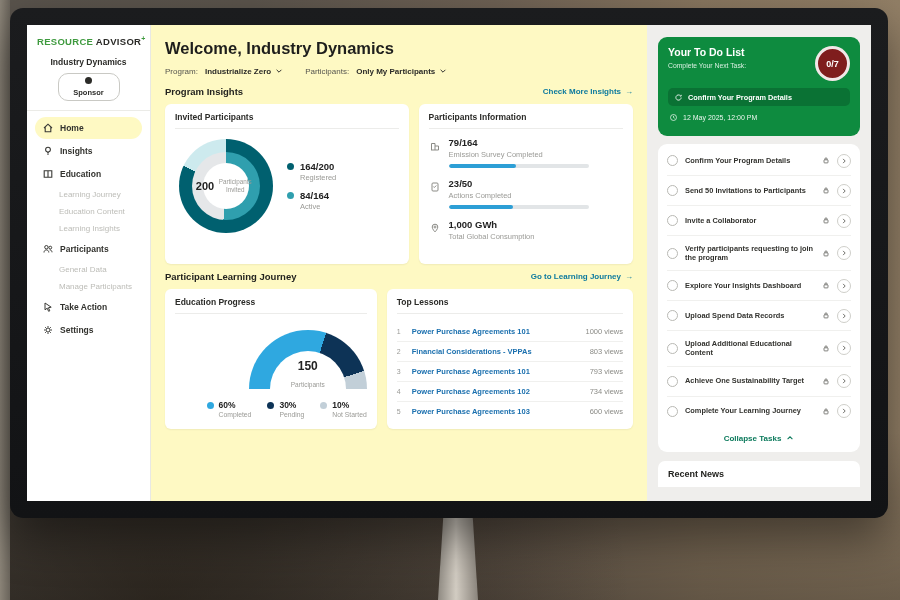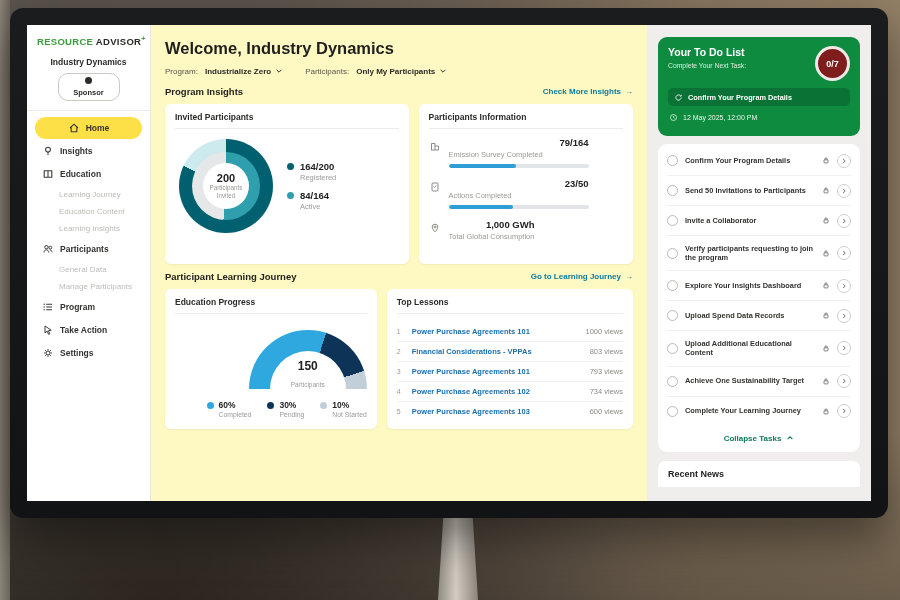--- a/index.html
+++ b/index.html
@@ -37,21 +37,21 @@
   .brand-primary { color:#3f9a3f; }
   .brand-secondary { color:#2b2b28;margin-top:8px; }
   .brand-plus { color:#3f9a3f; font-size:7px; vertical-align:super; }
   .org { text-align:center; font-weight:bold; font-size:8.5px; color:#2b2b28; margin-top:10px; }
   .badge { margin:6px auto 9px; width:62px; border:1px solid #c9c9c4; border-radius:10px; padding:3px 4px;
            display:flex; align-items:center; justify-content:center; gap:4px; font-size:7.5px; font-weight:bold; color:#2b2b28; cursor:pointer;flex-direction:column; }
   .badge-dot { width:7px; height:7px; border-radius:50%; background:#2b2b28; }
   .side-divider { border:0; border-top:1px solid #ebebe7; margin:4px -8px 6px; }
   .nav-item { display:flex; align-items:center; gap:6px; padding:5px 7px; border-radius:11px;
               color:#33332f; font-weight:bold; font-size:8.5px; margin:1px 0; cursor:pointer; }
-  .nav-item.active { background:#fde047;justify-content:center; }
+  .nav-item.active { background:#fef9c3; }
   .nav-sub { padding:4px 7px 4px 24px; color:#bcbcb7; font-size:8px; font-weight:normal; cursor:pointer; }
   .nav-icon { width:12px; height:12px; display:inline-flex; flex:0 0 12px; }
   .nav-icon svg, .stat-icon svg, .mini-icon svg { width:100%; height:100%; }
 
   
   .main { flex:1; background:#fef9c3; padding:12px 14px 10px; overflow:hidden; }
   .page-title { font-size:16.5px; font-weight:bold; color:#1e1e1c; margin:2px 0 9px; }
   .filters { display:flex; align-items:center; gap:7px; font-size:8px; color:#55554f; margin-bottom:10px; }
   .f-value { font-weight:bold; color:#2b2b28; display:flex; gap:4px; align-items:flex-start; cursor:pointer; }
   .f-gap { width:8px; }
@@ -66,32 +66,32 @@
   .card-invited { flex:1.15; } .card-pinfo { flex:1; }
   .card-edu { flex:1; } .card-lessons { flex:1.18; }
 
   
   .donut-wrap { display:flex; align-items:center; gap:14px; padding:2px 0 2px 4px; }
   .donut { position:relative; width:94px; height:94px; }
   .ring { position:absolute; border-radius:50%; }
   .ring.outer { inset:0; }
   .ring.inner { inset:13px; }
   .hole { position:absolute; inset:24px; background:#fff; border-radius:50%; }
-  .donut-center { position:absolute; inset:0; display:flex; flex-direction:column; align-items:center; justify-content:center; text-align:center; }
+  .donut-center { position:absolute; inset:0; display:flex; flex-direction:row; align-items:center; justify-content:center; text-align:center; }
   .donut-center b { font-size:11px; color:#222; }
   .donut-center span { font-size:6.3px; color:#9a9a96; width:42px; line-height:1.25; }
   .legend-item { display:flex; gap:6px; margin:8px 0; align-items:flex-start; }
   .legend-dot { width:7px; height:7px; border-radius:50%; margin-top:2px; flex:0 0 7px; }
   .legend-value { font-size:9.5px; font-weight:bold; color:#222; }
   .legend-label { font-size:7.5px; color:#9a9a96; margin-top:1px; }
 
   
   .stat-row { display:flex; gap:8px; margin-bottom:10px; }
   .stat-icon { width:12px; height:12px; margin-top:1px; flex:0 0 12px; }
-  .stat-value { font-size:9.5px; font-weight:bold; color:#222;text-align:right; }
+  .stat-value { font-size:9.5px; font-weight:bold; color:#222; }
   .stat-label { font-size:7.5px; color:#9a9a96; margin:2px 0 5px; }
   .stat-bar { height:4px; background:#e2e5e7; border-radius:2px; width:140px; overflow:hidden; }
   .stat-bar-fill { height:100%; border-radius:2px; background:#2d9fd6; }
 
   
   .gauge-wrap { display:flex; flex-direction:column; align-items:flex-end; }
   .gauge { position:relative; width:118px; height:61px; overflow:hidden; margin-top:8px; }
   .gauge-circle { position:absolute; left:0; top:0; width:118px; height:118px; border-radius:50%; }
   .gauge-hole { position:absolute; left:21px; top:21px; width:76px; height:76px; border-radius:50%; background:#fff; }
   .gauge-center { position:absolute; left:0; right:0; bottom:0; text-align:center; }
@@ -200,31 +200,20 @@
           <span>Participants</span>
         </div>
         <div class="nav-sub">
           <span>General Data</span>
         </div>
         <div class="nav-sub">
           <span>Manage Participants</span>
         </div>
         <div class="nav-item">
           <span class="nav-icon">
-              <svg viewBox="0 0 12 12" fill="none" stroke="#3a3a36" stroke-width="1.1">
-                <path d="M4.2 3.2H10M4.2 6H10M4.2 8.8H10"></path>
-                <circle cx="2.2" cy="3.2" r=".7" fill="#3a3a36" stroke="none"></circle>
-                <circle cx="2.2" cy="6" r=".7" fill="#3a3a36" stroke="none"></circle>
-                <circle cx="2.2" cy="8.8" r=".7" fill="#3a3a36" stroke="none"></circle>
-              </svg>
-            </span>
-          <span>Program</span>
-        </div>
-        <div class="nav-item">
-          <span class="nav-icon">
               <svg viewBox="0 0 12 12" fill="none" stroke="#3a3a36" stroke-width="1">
                 <path d="M3 2 L9.2 6.2 L6.4 6.7 L7.8 9.8 L6.6 10.3 L5.2 7.2 L3 8.8 Z"></path>
               </svg>
             </span>
           <span>Take Action</span>
         </div>
         <div class="nav-item">
           <span class="nav-icon">
               <svg viewBox="0 0 12 12" fill="none" stroke="#3a3a36" stroke-width="1">
                 <circle cx="6" cy="6" r="2"></circle>

